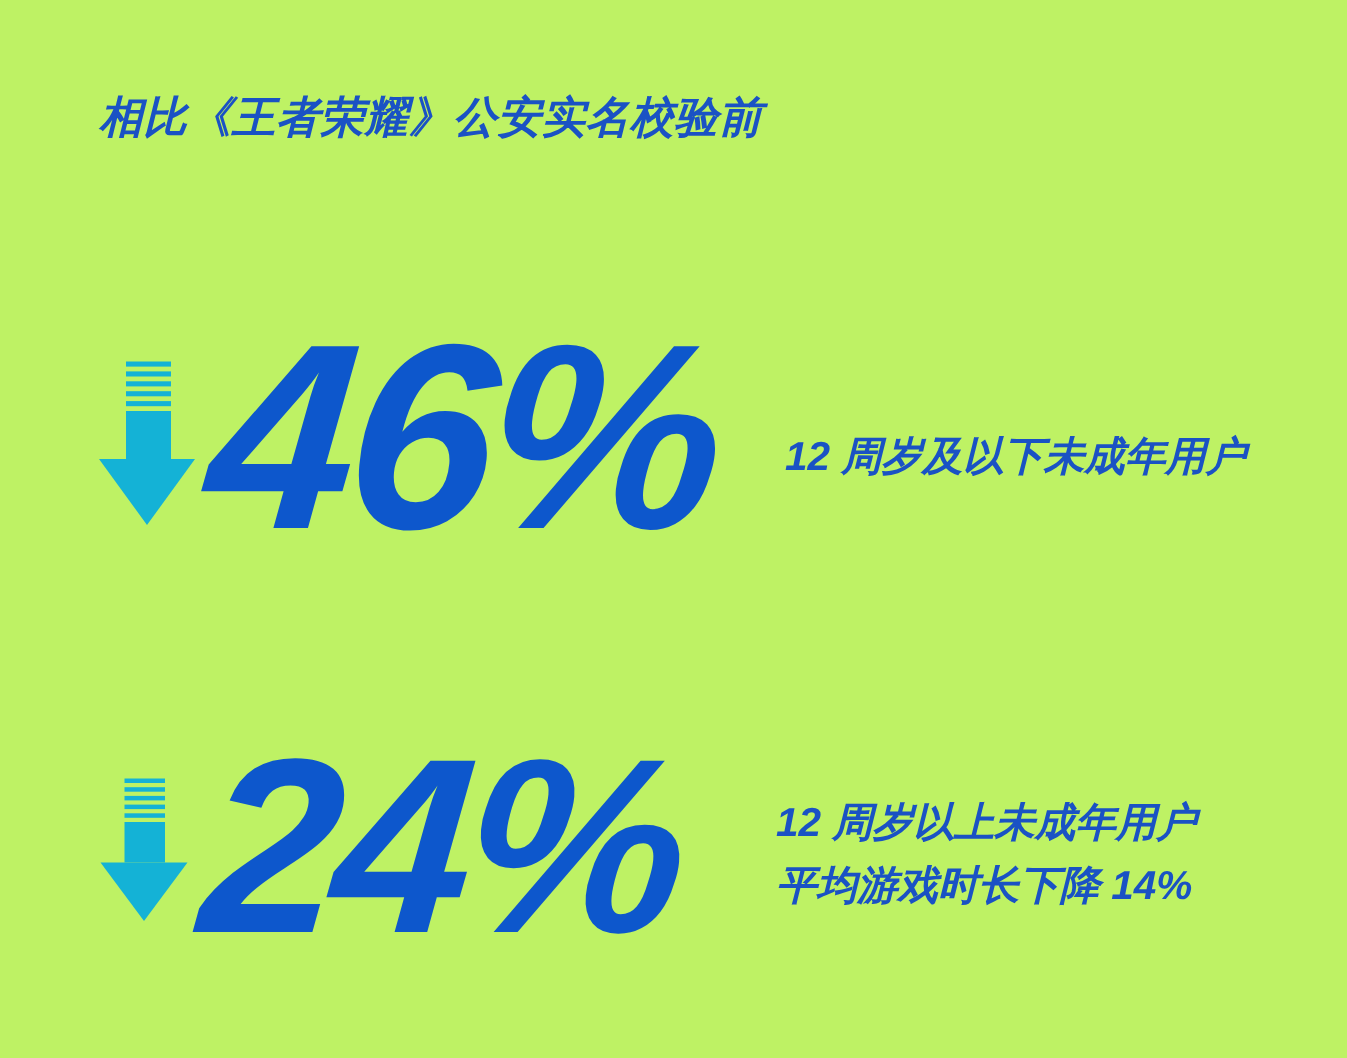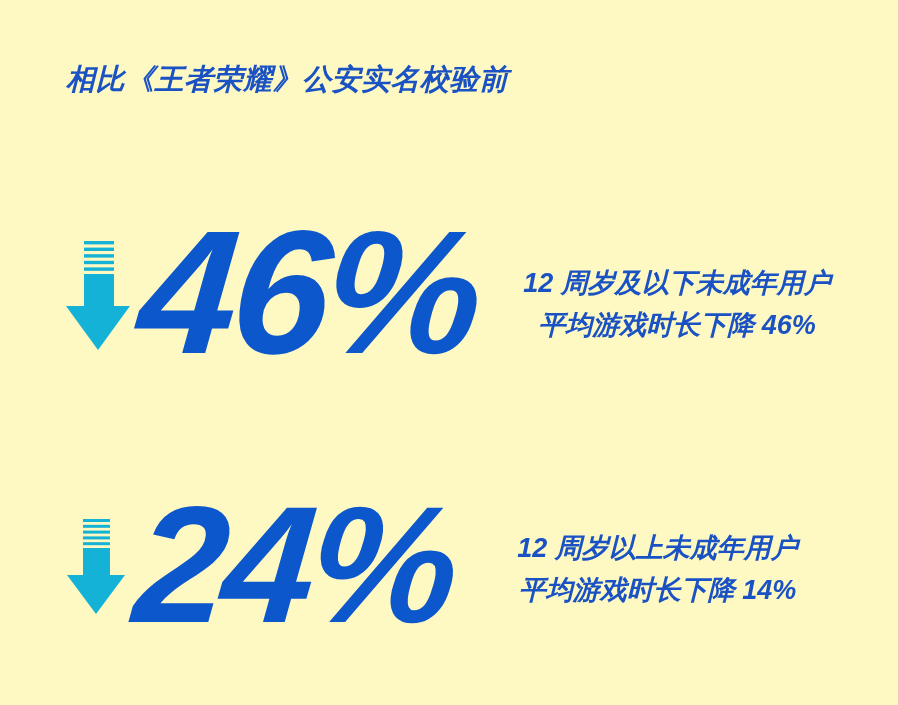--- a/index.html
+++ b/index.html
@@ -11,22 +11,21 @@
     width: 898px;
     height: 705px;
     font-family: "Liberation Sans", "DejaVu Sans", sans-serif;
     overflow: hidden;
     position: relative;
   }
 
   #infographic {
     position: absolute;
     inset: 0;
-    background: #fef9c3;
-    text-align: center;
+    background: #bef264;
   }
 
   
   .title {
     position: absolute;
     left: 66px;
     top: 62px;
     font-size: 29px;
     font-weight: bold;
     font-style: italic;
@@ -105,21 +104,20 @@
           <rect x="22" y="35" width="30" height="32"></rect>
           <polygon points="4,67 68,67 36,111"></polygon>
         </g>
       </svg>
     </div>
 
     <div class="big-number">46%</div>
 
     <div class="desc">
       <span class="desc-line">12 周岁及以下未成年用户</span>
-      <span class="desc-line">平均游戏时长下降 46%</span>
     </div>
 
   </div>
 
   <div class="stat-row row-2">
 
     <div class="arrow-wrap">
       <svg class="arrow-svg" viewBox="0 0 64 100" xmlns="http://www.w3.org/2000/svg" aria-hidden="true">
         <g fill="#14b2d6">
           <rect x="19" y="2" width="27" height="3"></rect>

